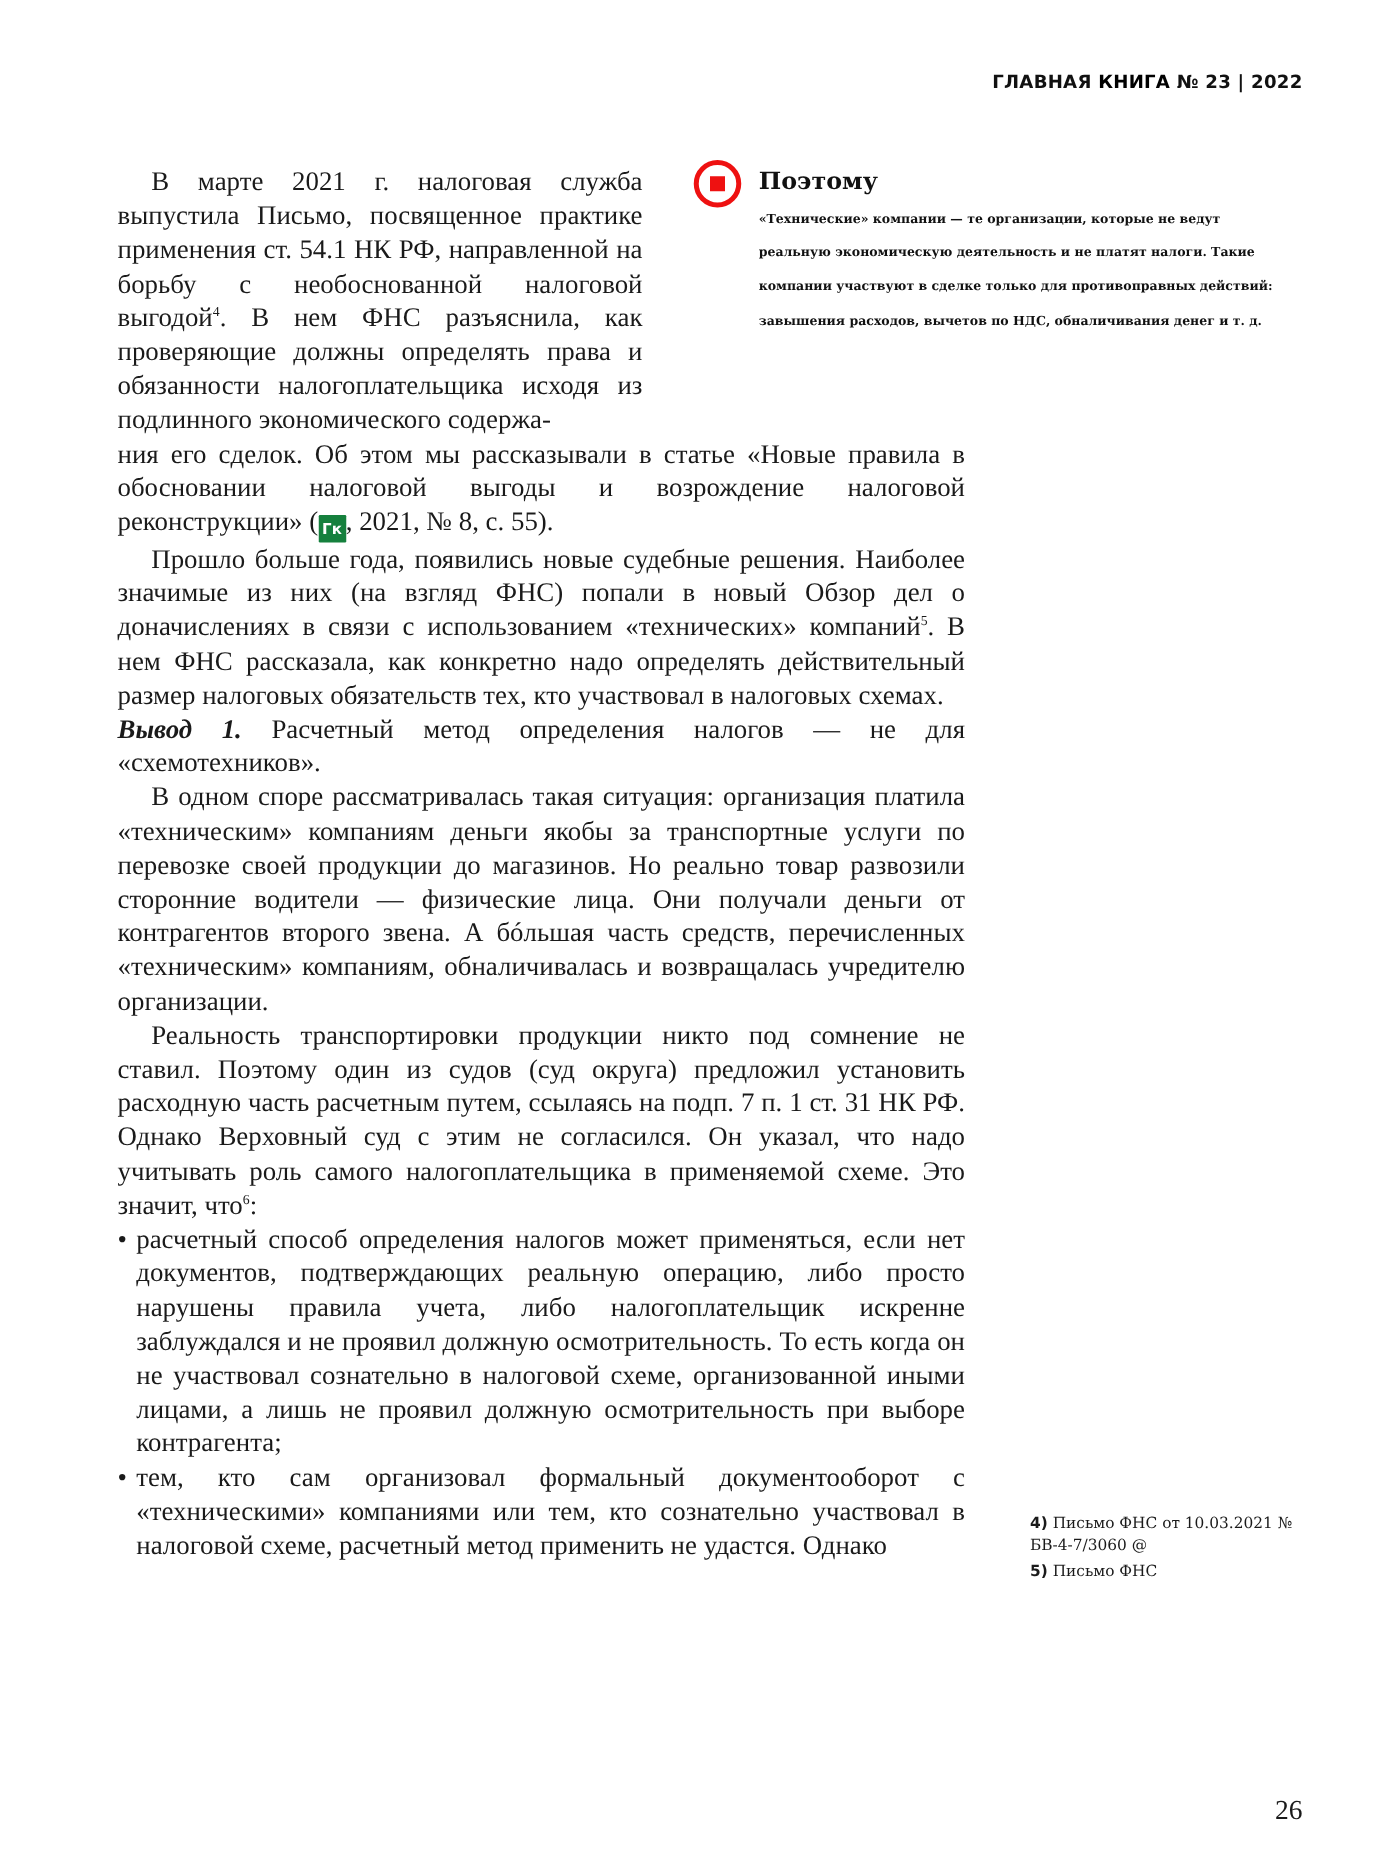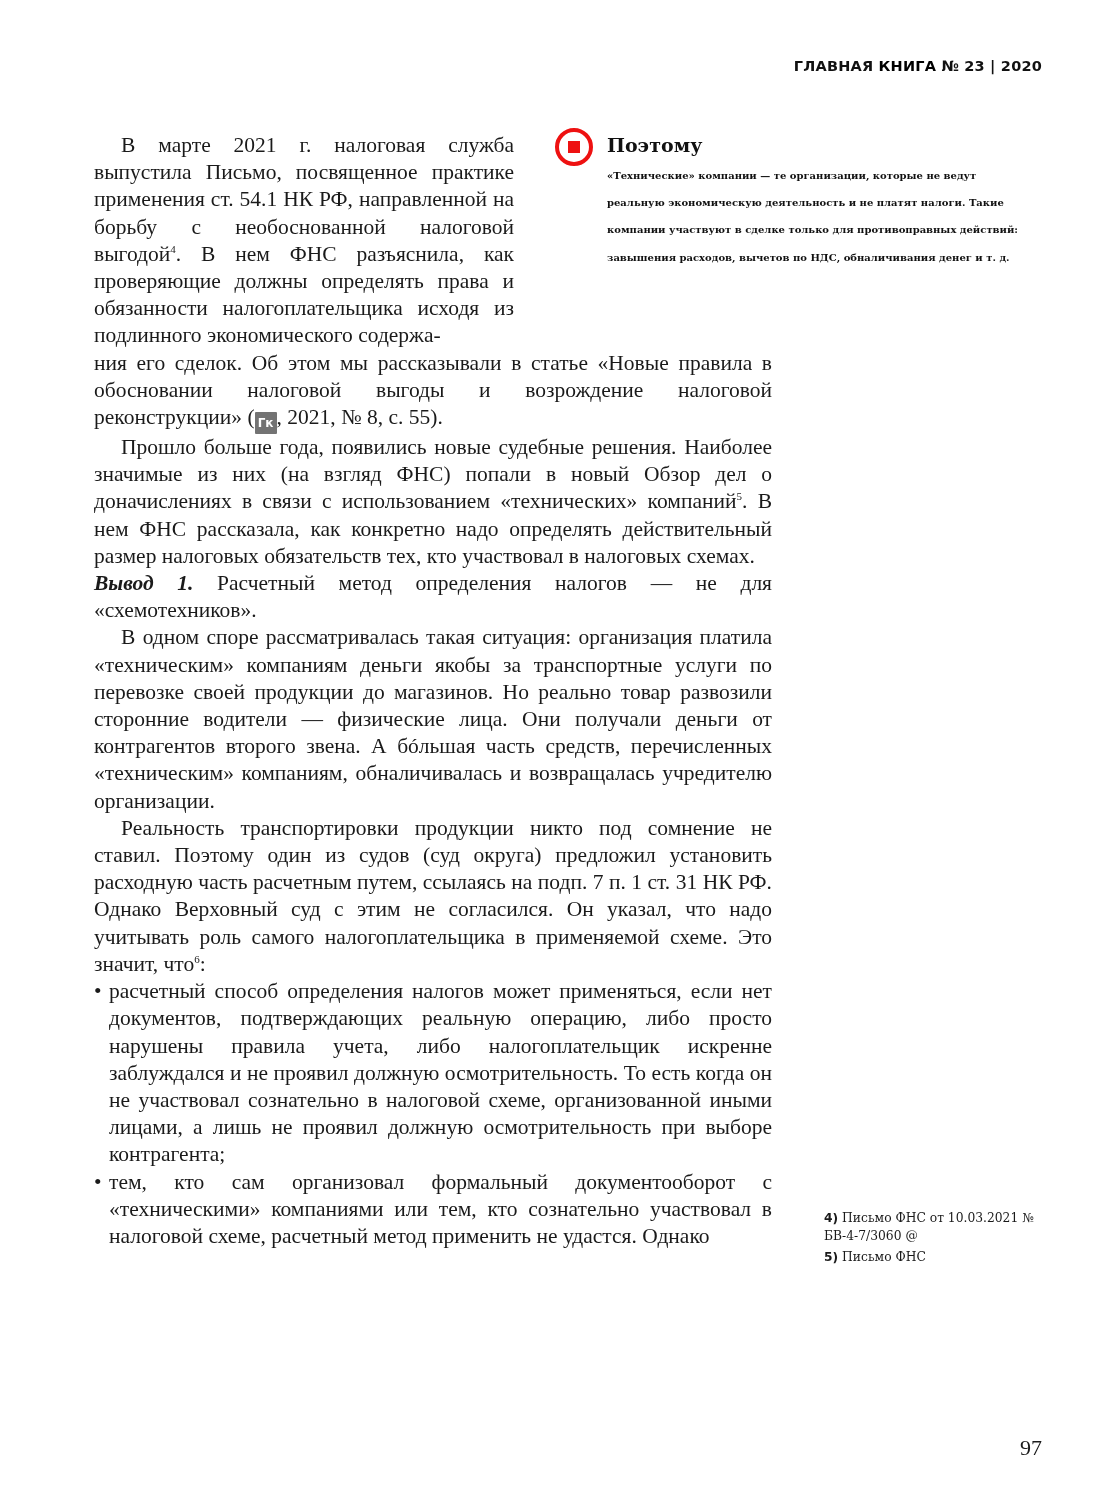--- a/index.html
+++ b/index.html
@@ -19,21 +19,21 @@
       font-size: 21.5px; line-height: 27.2px; text-align: justify;
       color: #1a1a1a;
     }
     .main-col p { margin: 0; }
     .indent { text-indent: 27px; }
 
     sup.fn { font-size: 11px; vertical-align: 8px; line-height: 0; }
 
     .gk-badge {
       display: inline-block; width: 22px; height: 22px;
-      background: #737373; color: #fff;
+      background: #15803d; color: #fff;
       font-family: "DejaVu Sans", "Liberation Sans", sans-serif;
       font-weight: bold; font-size: 12px; line-height: 22px; text-align: center;
       vertical-align: -3px; border-radius: 1px; text-indent: 0;
     }
 
     .section-heading {
       font-family: "DejaVu Serif", "Liberation Serif", serif;
       font-weight: bold; font-size: 21px; line-height: 27px;
       margin-top: 42px; margin-bottom: 22px; text-align: left; color: #111;
     }
@@ -79,21 +79,21 @@
       position: absolute; right: 62px; top: 1435px;
       font-family: "Liberation Serif", "DejaVu Serif", serif; font-size: 22px; color: #1a1a1a;
     }
   </style>
 </head>
 <body>
 
 <div class="masthead">
   <span>ГЛАВНАЯ</span>
   <span class="brand-accent">КНИГА</span>
-  <span>№ 23 | 2020</span>
+  <span>№ 23 | 2022</span>
 </div>
 
 <div class="attention">
   <div class="attention-icon">
       <div class="inner"></div>
     </div>
   <div class="attention-title">Поэтому</div>
   <div class="attention-body">«Технические» компании — те организации, которые не ведут реальную экономическую деятельность и не платят налоги. Такие компании участвуют в сделке только для противоправных действий: завышения расходов, вычетов по НДС, обналичивания денег и т. д.</div>
 </div>
 
@@ -111,13 +111,13 @@
     <li><span class="bullet-dot">•</span><span>расчетный способ определения налогов может применяться, если нет документов, подтверждающих реальную операцию, либо просто нарушены правила учета, либо налогоплательщик искренне заблуждался и не проявил должную осмотрительность. То есть когда он не участвовал сознательно в налоговой схеме, организованной иными лицами, а лишь не проявил должную осмотрительность при выборе контрагента;</span></li>
     <li><span class="bullet-dot">•</span><span>тем, кто сам организовал формальный документооборот с «техническими» компаниями или тем, кто сознательно участвовал в налоговой схеме, расчетный метод применить не удастся. Однако</span></li>
   </ul>
 </div>
 
 <div class="footnotes">
   <div class="footnote"><span class="num">4)</span> <span>Письмо ФНС от 10.03.2021 № БВ-4-7/3060 @</span></div>
   <div class="footnote"><span class="num">5)</span> <span>Письмо ФНС</span></div>
 </div>
 
-<div class="page-number">97</div>
+<div class="page-number">26</div>
 
 </body></html>

